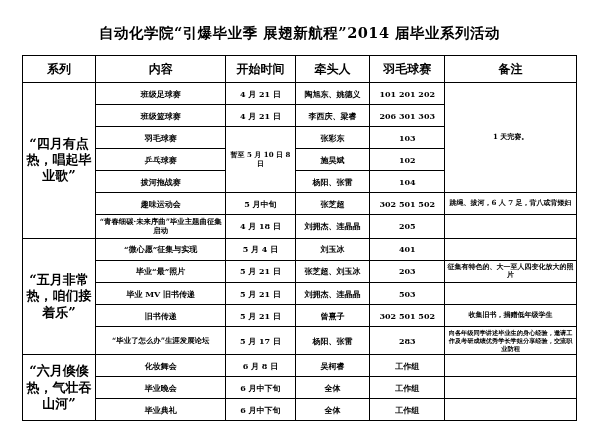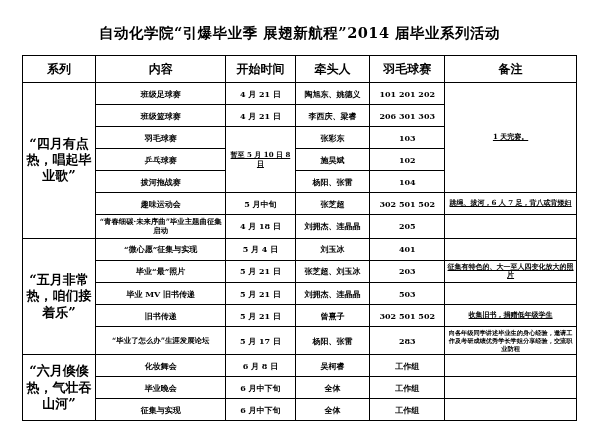--- a/index.html
+++ b/index.html
@@ -53,21 +53,20 @@
   table.schedule tbody td {
     height: 17px;
   }
   td.group {
     font-size: 13px;
   }
   td.note-small {
     font-size: 7px;
     line-height: 1.3;
     padding: 1px 3px;
-    text-decoration: underline;
   }
   td.note-tiny {
     font-size: 6.2px;
     line-height: 1.25;
     padding: 1px 3px;
     text-align: left;
   }
   td.content-quoted {
     font-size: 7.4px;
     margin-left: 38px;
@@ -198,21 +197,21 @@
         <td></td>
       </tr>
       <tr>
         <td>毕业晚会</td>
         <td>6 月中下旬</td>
         <td>全体</td>
         <td>工作组</td>
         <td></td>
       </tr>
       <tr>
-        <td>征集与实现</td>
+        <td>毕业典礼</td>
         <td>6 月中下旬</td>
         <td>全体</td>
         <td>工作组</td>
         <td></td>
       </tr>
 
     </tbody>
   </table>
 
 </div>

